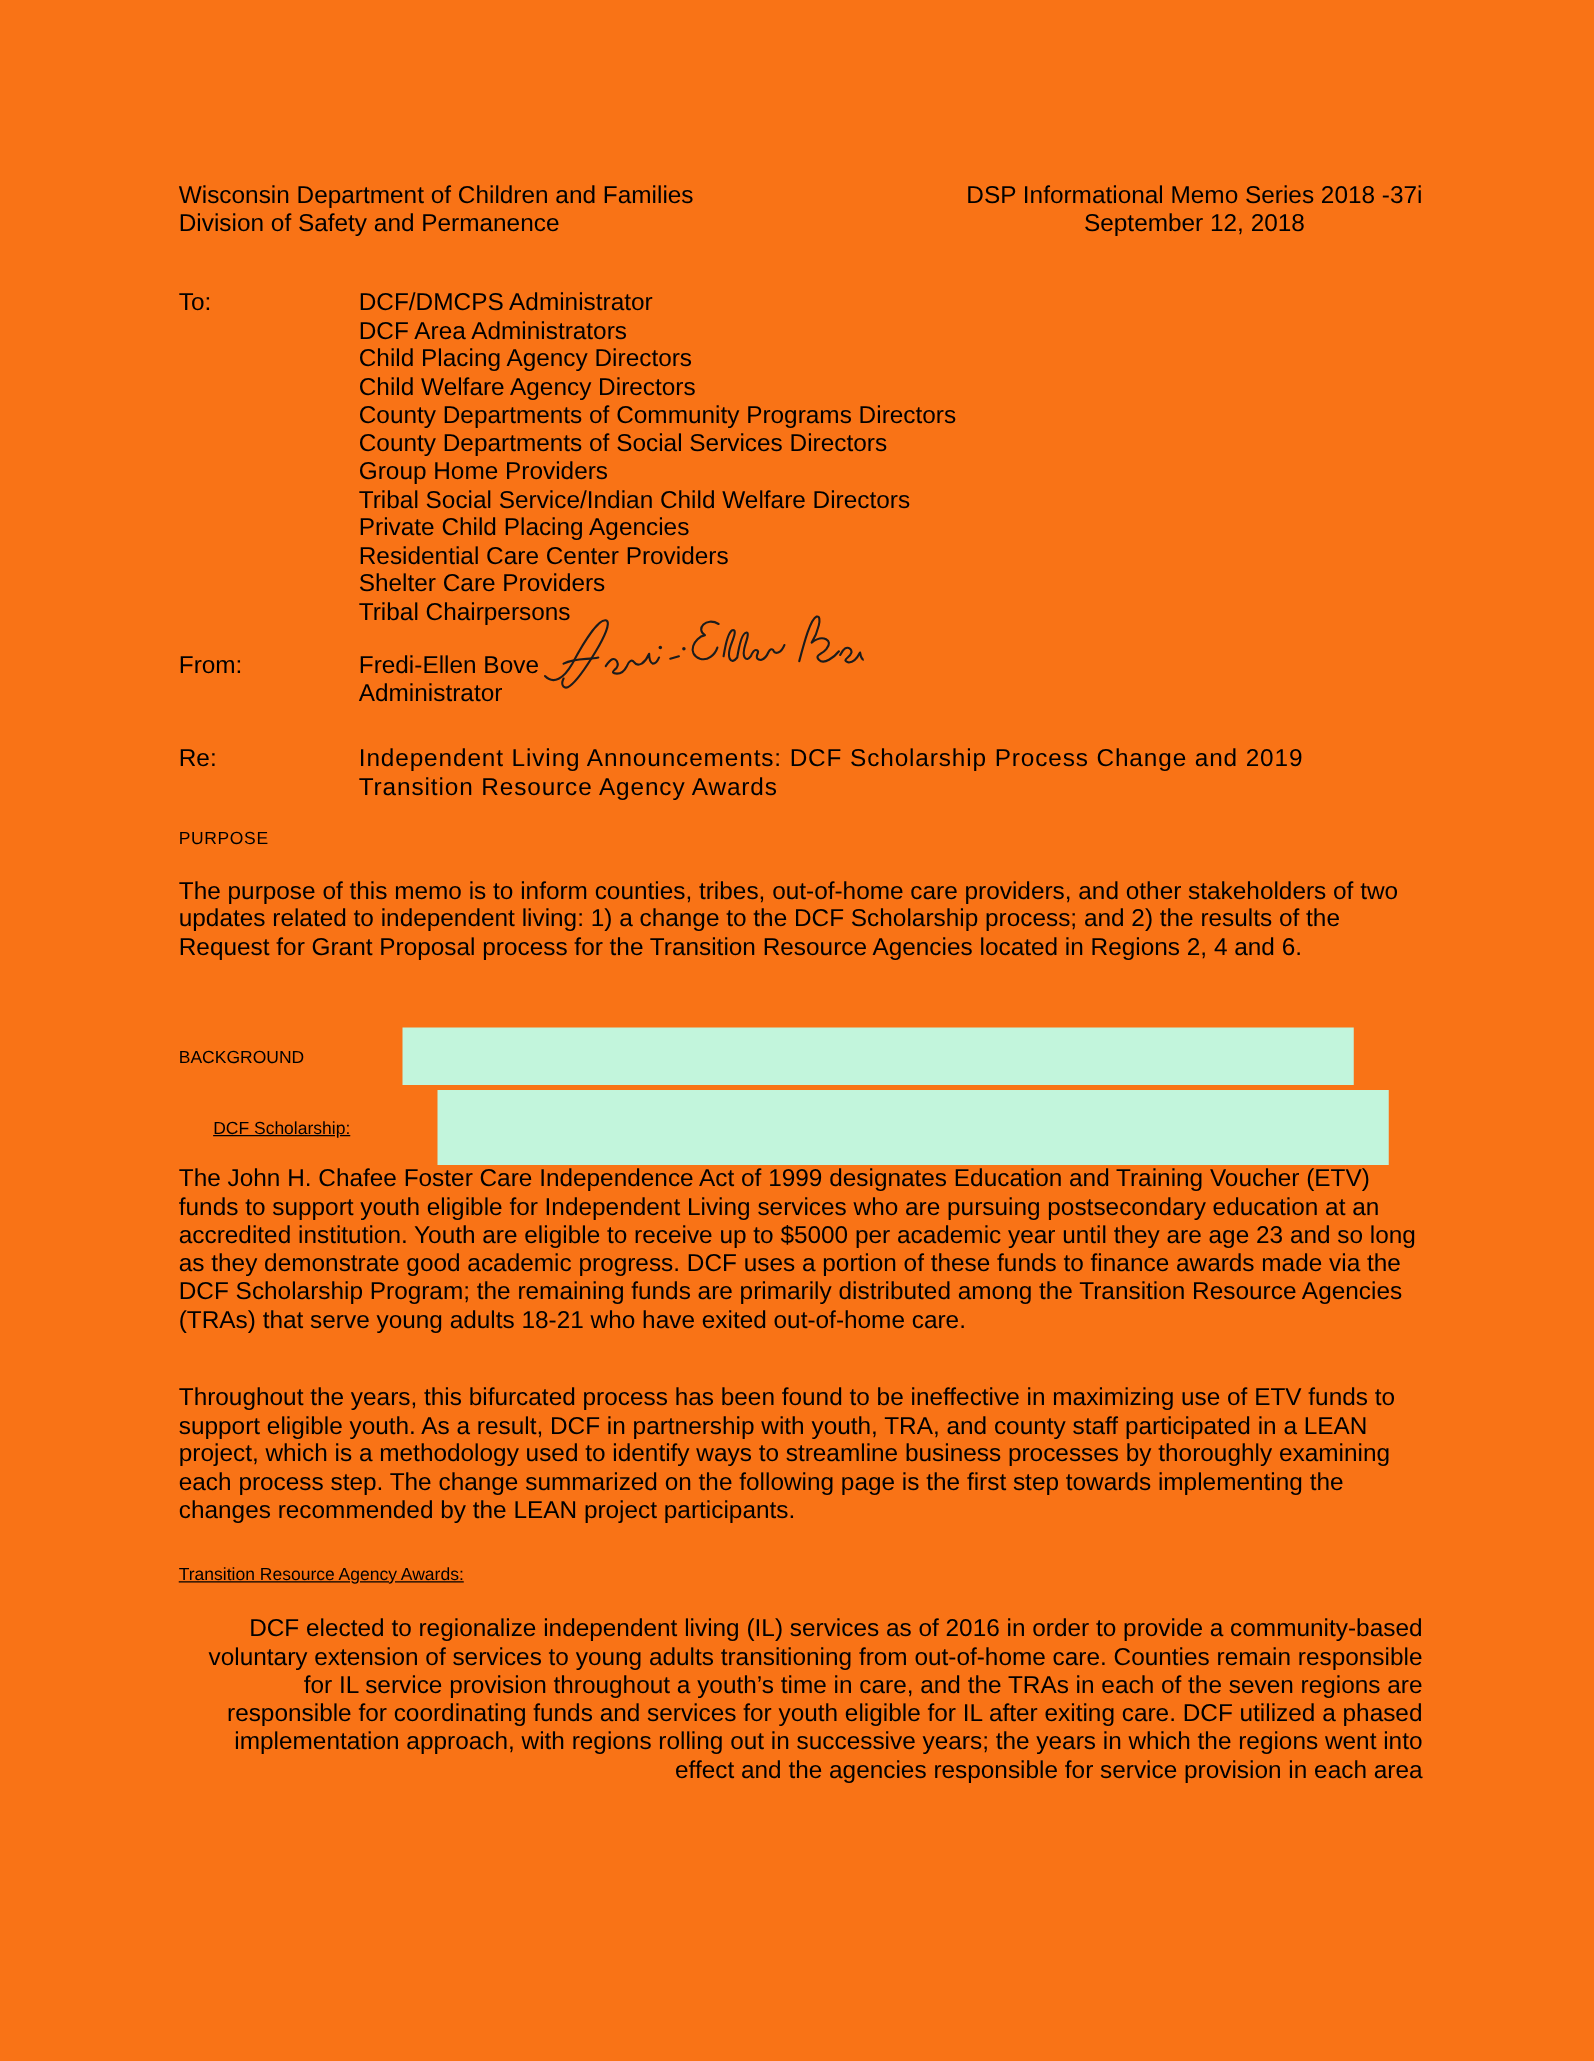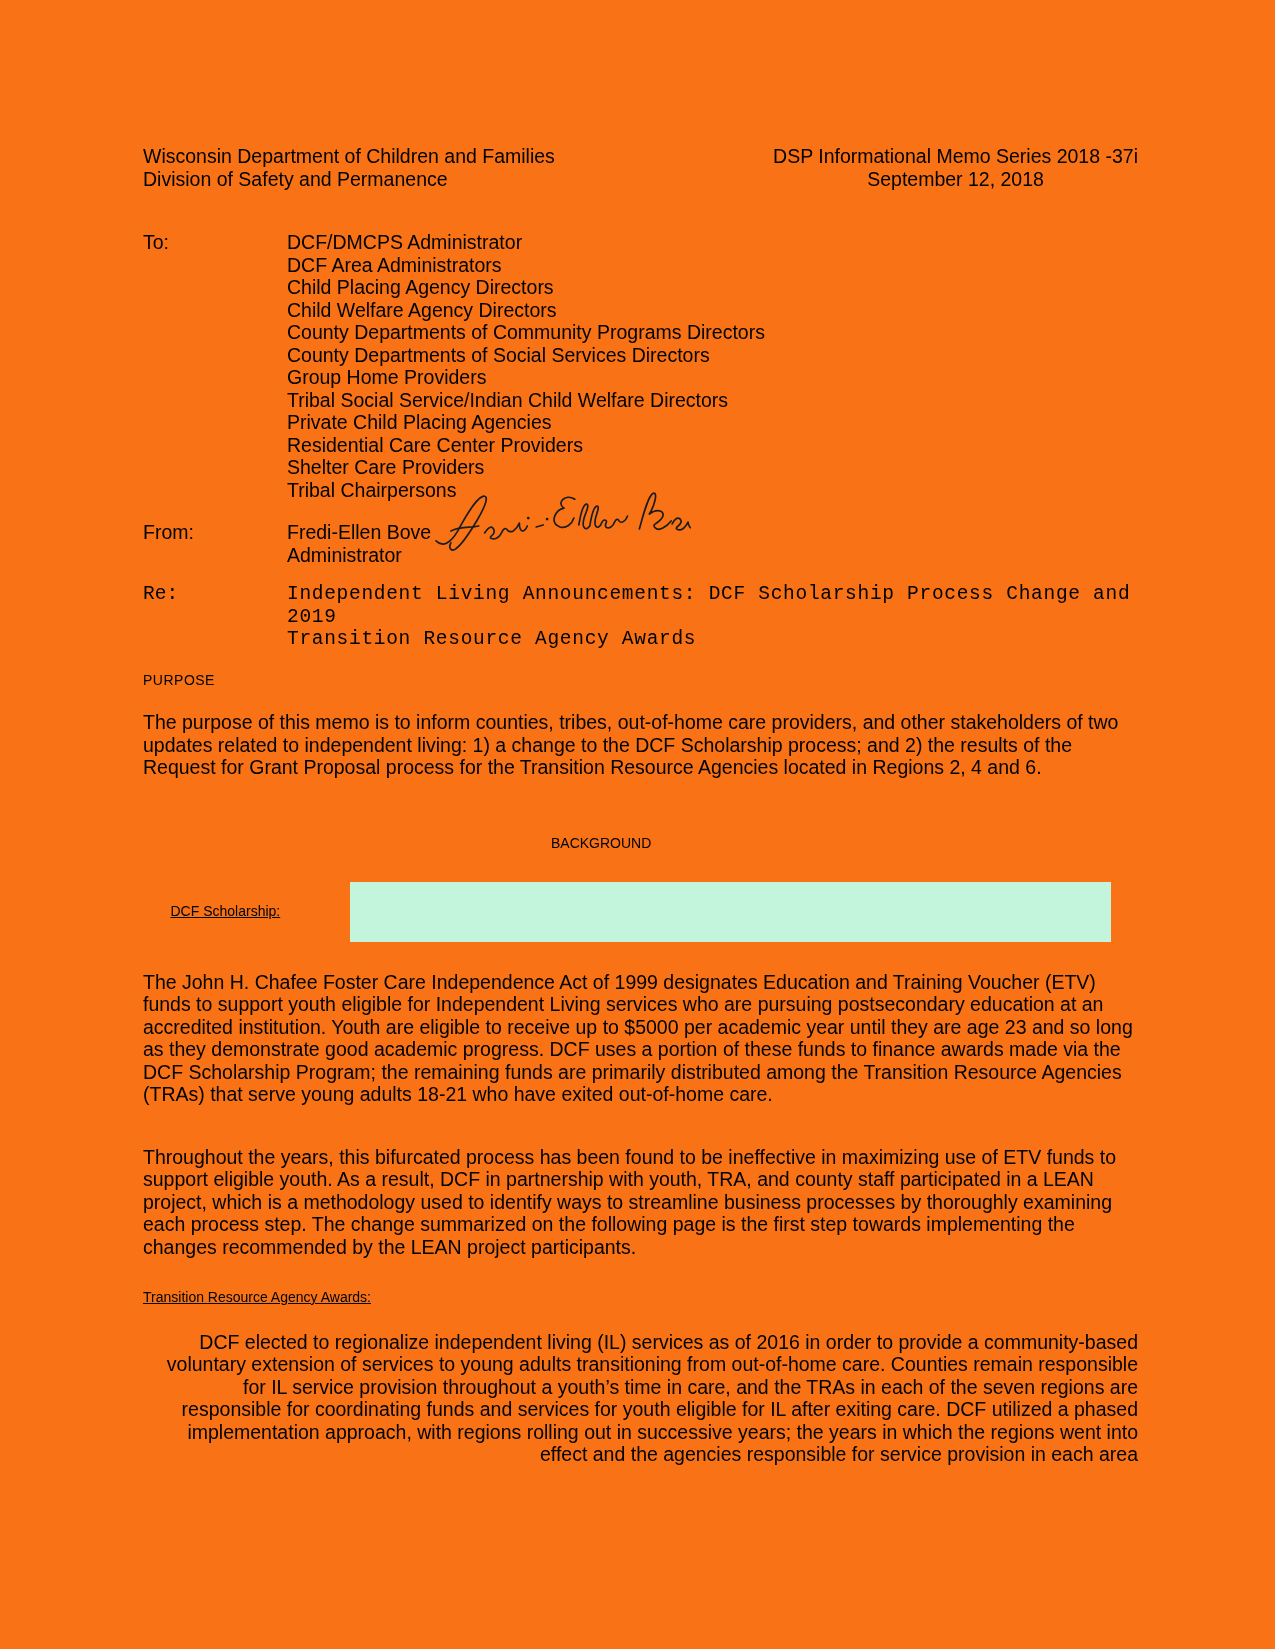--- a/index.html
+++ b/index.html
@@ -17,47 +17,47 @@
   }
   .memo-header { display:flex; justify-content:space-between; }
   .header-right .date-line { text-align:center; }
 
   .field-row { display:flex; }
   .field-label { flex:0 0 144px; width:144px; }
   .field-value { flex:1 1 auto; }
 
   .to-row   { margin-top:41px; }
   .from-row { margin-top:20px; }
-  .re-row   { margin-top:17px;font-family:Liberation Mono, monospace; }
+  .re-row   { margin-top:30px; }
 
   .from-value { position:relative; }
   .signature {
     position:absolute; left:146px; top:-34px;
     width:258px; height:72px;
     pointer-events:none;
   }
   .signature path { fill:none; stroke:#1c1c1c; stroke-width:1.7; stroke-linecap:round; stroke-linejoin:round; }
   .signature circle { fill:#1c1c1c; }
 
   .subject { letter-spacing:0.7px; }
 
   .heading { font-size:14px; }
   .purpose-heading { margin-top:18px; letter-spacing:0.5px; }
   .underlined { text-decoration:underline; }
 
   .para { margin:0; }
   .p1 { margin-top:20px; }
-  .p2 { margin-top:29px; }
+  .p2 { margin-top:0; }
   .p3 { margin-top:40px; }
   .p4 { margin-top:22px;text-align:right; }
 
   .hl-row { display:flex; align-items:center; }
   .hl-row .hl-label { flex:0 0 179px; width:179px; }
   .hl-bar { width:761px; height:100%; }
-  .bg-row  { margin-top:53px; height:46px;flex-direction:column; }
+  .bg-row  { margin-top:53px; height:46px; }
   .dcf-row { margin-top:4px;  height:60px;justify-content:center; }
 
   .tra-heading { margin-top:28px; }
 </style>
 </head>
 <body>
 
 <div class="page">
 
   <header class="memo-header">

